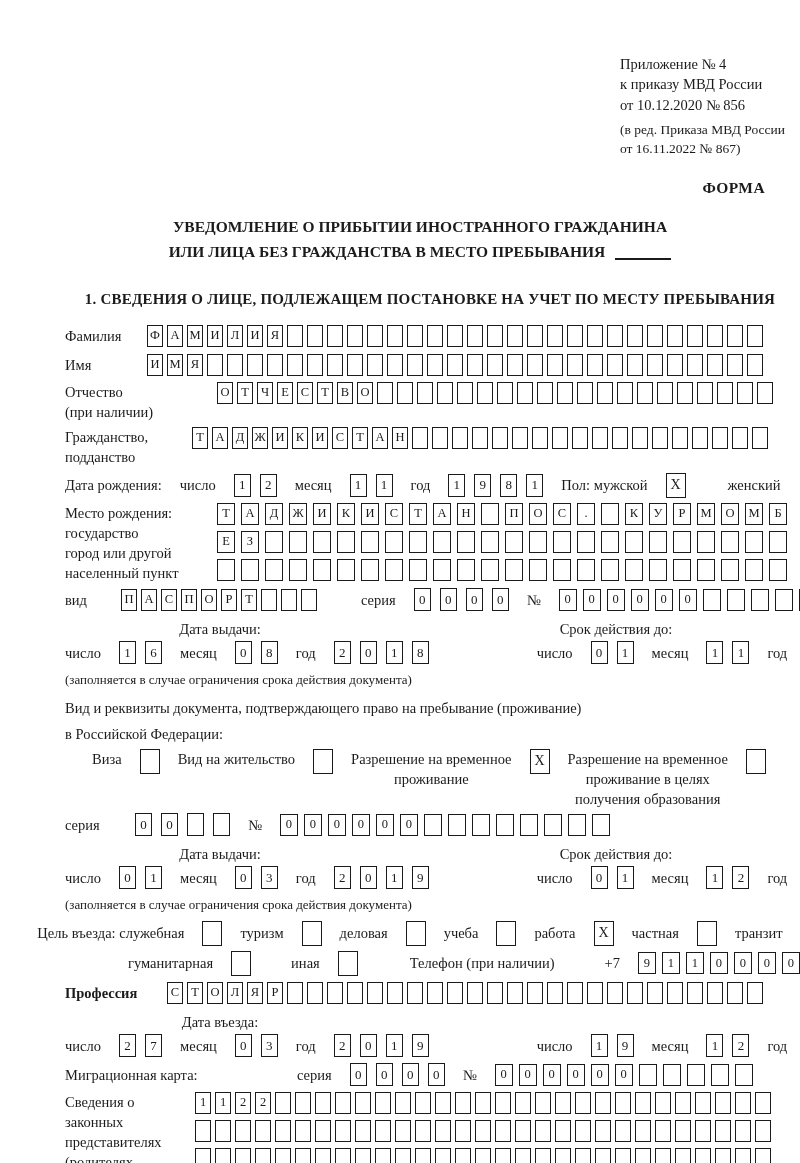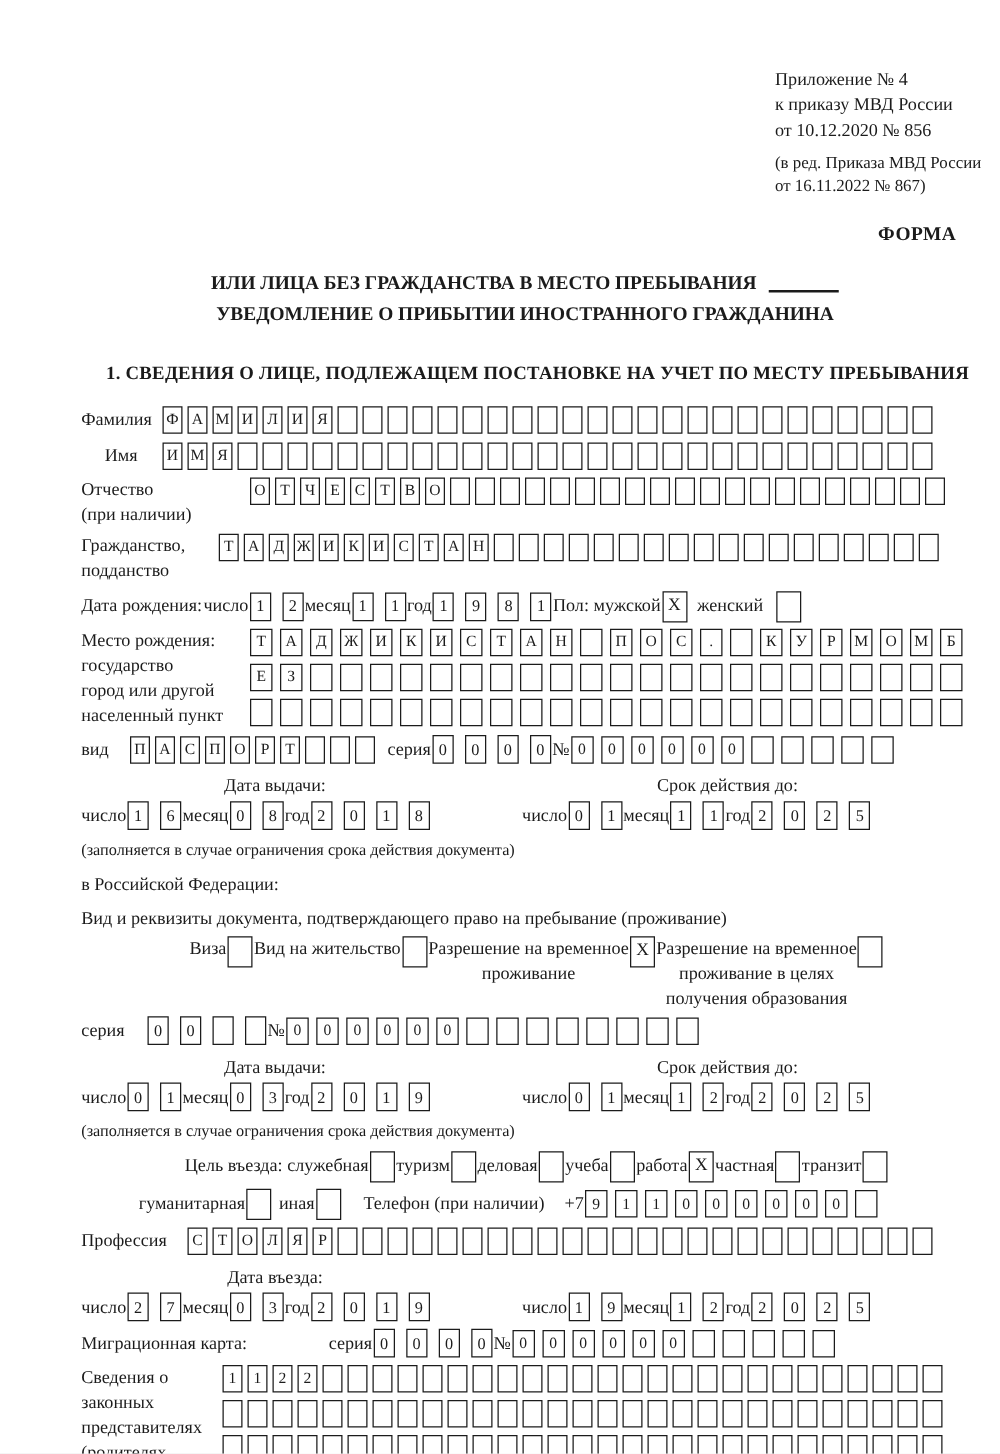--- a/index.html
+++ b/index.html
@@ -13,21 +13,21 @@
   
   .ref-block{margin-left:555px;width:210px;font-size:14.5px;line-height:1.4;}
   .ref-block .sub{font-size:13.5px;margin-top:5px;line-height:1.45;}
   .forma{width:700px;text-align:right;font-weight:bold;font-size:15.5px;margin-top:20px;letter-spacing:.4px;}
   
   .title{width:710px;text-align:center;font-weight:bold;font-size:15.5px;line-height:1.6;margin-top:18px;}
   .title .u-line{display:inline-block;width:56px;border-bottom:2.5px solid var(--ink);margin-left:10px;transform:translateY(3px);}
   .section-title{width:730px;text-align:center;font-weight:bold;font-size:15px;margin-top:26px;letter-spacing:.2px;}
   
   .form-body{margin-top:16px;font-size:14.5px;}
-  .frow{display:flex;align-items:center;column-gap:1px;margin-bottom:5px;min-height:24px;}
+  .frow{display:flex;align-items:center;column-gap:18px;margin-bottom:5px;min-height:24px;}
   .frow.top{align-items:flex-start;}
   .frow.between{justify-content:center;width:728px;}
   .frow.right{width:728px;}
   .frow.centered{justify-content:center;width:728px;}
   .lbl{white-space:pre-line;line-height:1.38;flex-shrink:0;}
   .lbl.bold{font-weight:bold;}
   .lbl.small{font-size:13px;}
   .gap{display:inline-block;flex-shrink:0;}
   .boxes{display:inline-flex;column-gap:4px;flex-shrink:0;}
   .boxes .cell{
@@ -56,22 +56,22 @@
     <div>от 10.12.2020 № 856</div>
     <div class="sub">
       <div>(в ред. Приказа МВД России</div>
       <div>от 16.11.2022 № 867)</div>
     </div>
   </div>
 
   <div class="forma">ФОРМА</div>
 
   <div class="title">
+    <div>УВЕДОМЛЕНИЕ О ПРИБЫТИИ ИНОСТРАННОГО ГРАЖДАНИНА</div>
     <div><span>ИЛИ ЛИЦА БЕЗ ГРАЖДАНСТВА В МЕСТО ПРЕБЫВАНИЯ</span><span class="u-line"></span></div>
-    <div>УВЕДОМЛЕНИЕ О ПРИБЫТИИ ИНОСТРАННОГО ГРАЖДАНИНА</div>
   </div>
 
   <div class="section-title">1. СВЕДЕНИЯ О ЛИЦЕ, ПОДЛЕЖАЩЕМ ПОСТАНОВКЕ НА УЧЕТ ПО МЕСТУ ПРЕБЫВАНИЯ</div>
 
   <div class="form-body">
       <div class="frow">
         <span class="lbl" style="width: 64px;">Фамилия</span>
         <span class="boxes">
           <span class="cell">Ф</span>
           <span class="cell">А</span>
@@ -100,21 +100,21 @@
           <span class="cell"></span>
           <span class="cell"></span>
           <span class="cell"></span>
           <span class="cell"></span>
           <span class="cell"></span>
           <span class="cell"></span>
           <span class="cell"></span>
         </span>
       </div>
       <div class="frow">
-        <span class="lbl" style="width: 64px; text-align: center;">Имя</span>
+        <span class="lbl" style="width: 64px;">Имя</span>
         <span class="boxes">
           <span class="cell">И</span>
           <span class="cell">М</span>
           <span class="cell">Я</span>
           <span class="cell"></span>
           <span class="cell"></span>
           <span class="cell"></span>
           <span class="cell"></span>
           <span class="cell"></span>
           <span class="cell"></span>
@@ -398,25 +398,25 @@
         <span class="boxes date">
           <span class="cell">2</span>
           <span class="cell">0</span>
           <span class="cell">2</span>
           <span class="cell">5</span>
         </span>
       </div>
       <div class="frow right" style="margin-top: -2px; margin-bottom: 4px;">
         <span class="lbl small">(заполняется в случае ограничения срока действия документа)</span>
       </div>
+      <div class="frow" style="margin-bottom: 2px;">
+        <span class="lbl">Вид и реквизиты документа, подтверждающего право на пребывание (проживание)</span>
+      </div>
       <div class="frow" style="margin-bottom: 3px;">
         <span class="lbl">в Российской Федерации:</span>
-      </div>
-      <div class="frow" style="margin-bottom: 2px;">
-        <span class="lbl">Вид и реквизиты документа, подтверждающего право на пребывание (проживание)</span>
       </div>
       <div class="frow top between" style="margin-bottom: 4px;">
         <span class="lbl">Виза</span>
         <span class="checkbox"></span>
         <span class="lbl">Вид на жительство</span>
         <span class="checkbox"></span>
         <span class="lbl" style="text-align: center;">Разрешение на временное
 проживание</span>
         <span class="checkbox">X</span>
         <span class="lbl" style="text-align: center;">Разрешение на временное
@@ -529,21 +529,21 @@
           <span class="cell">0</span>
           <span class="cell">0</span>
           <span class="cell">0</span>
           <span class="cell">0</span>
           <span class="cell">0</span>
           <span class="cell">0</span>
           <span class="cell"></span>
         </span>
       </div>
       <div class="frow">
-        <span class="lbl" style="width: 84px;">Профессия</span>
+        <span class="lbl" style="width: 84px; font-weight: bold;">Профессия</span>
         <span class="boxes">
           <span class="cell">С</span>
           <span class="cell">Т</span>
           <span class="cell">О</span>
           <span class="cell">Л</span>
           <span class="cell">Я</span>
           <span class="cell">Р</span>
           <span class="cell"></span>
           <span class="cell"></span>
           <span class="cell"></span>

